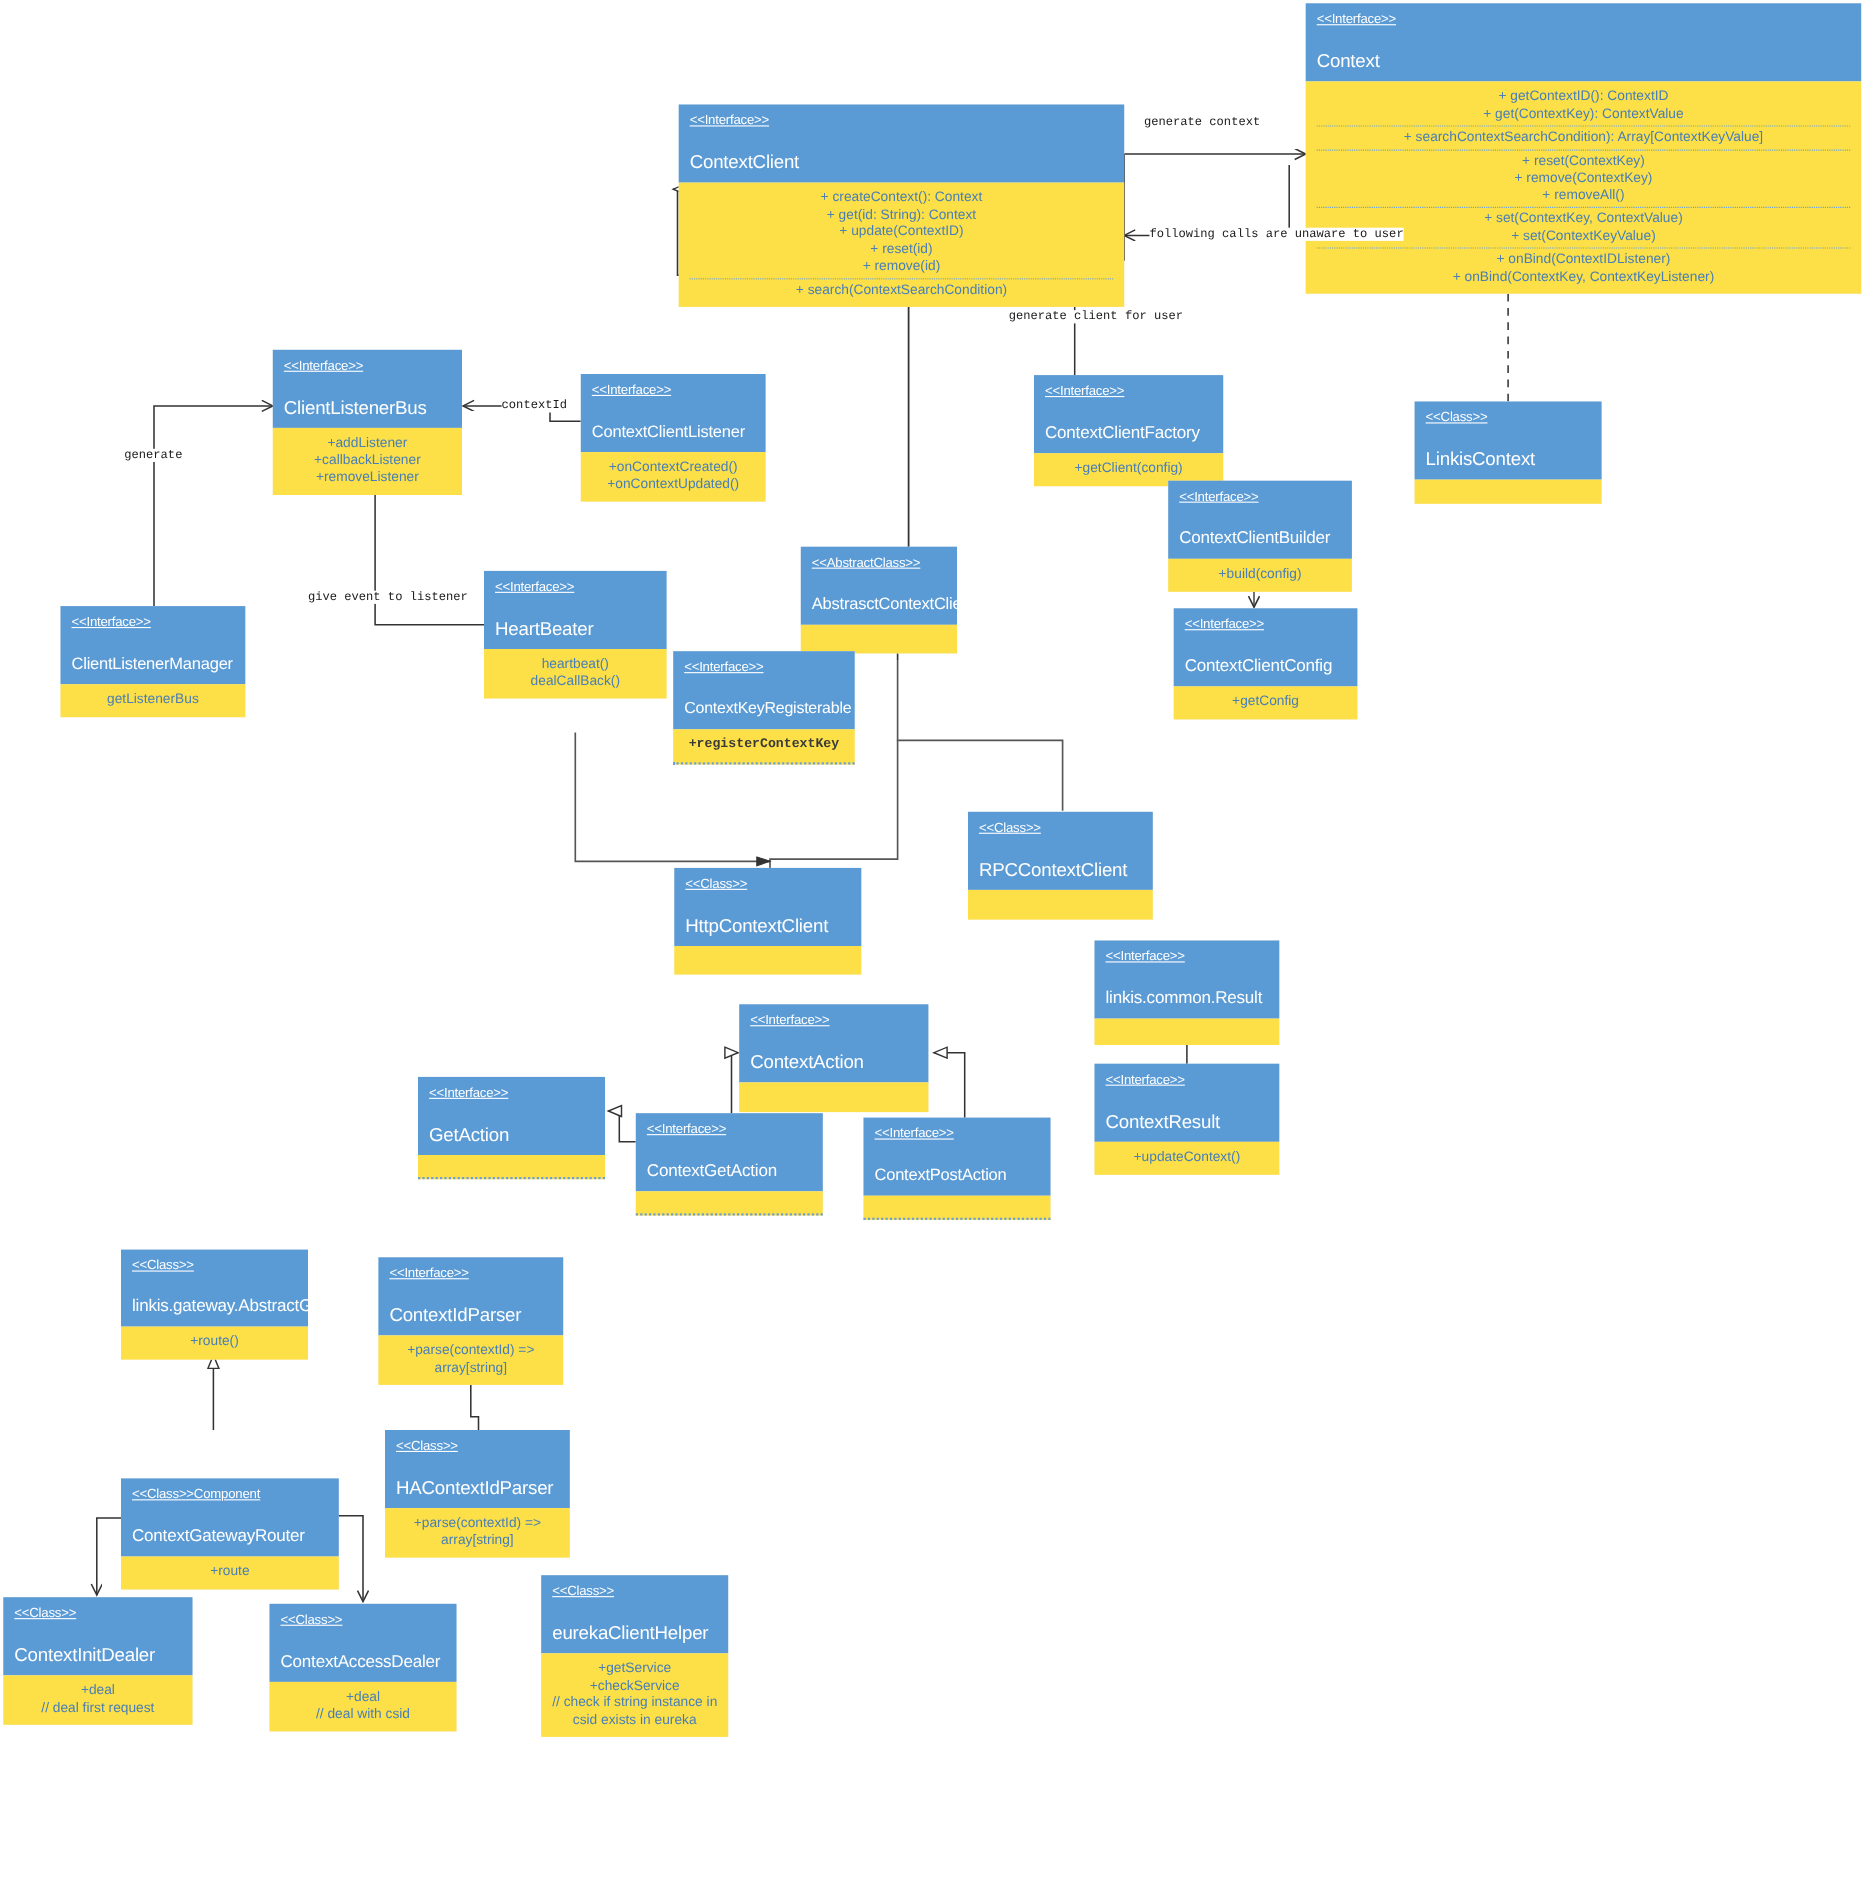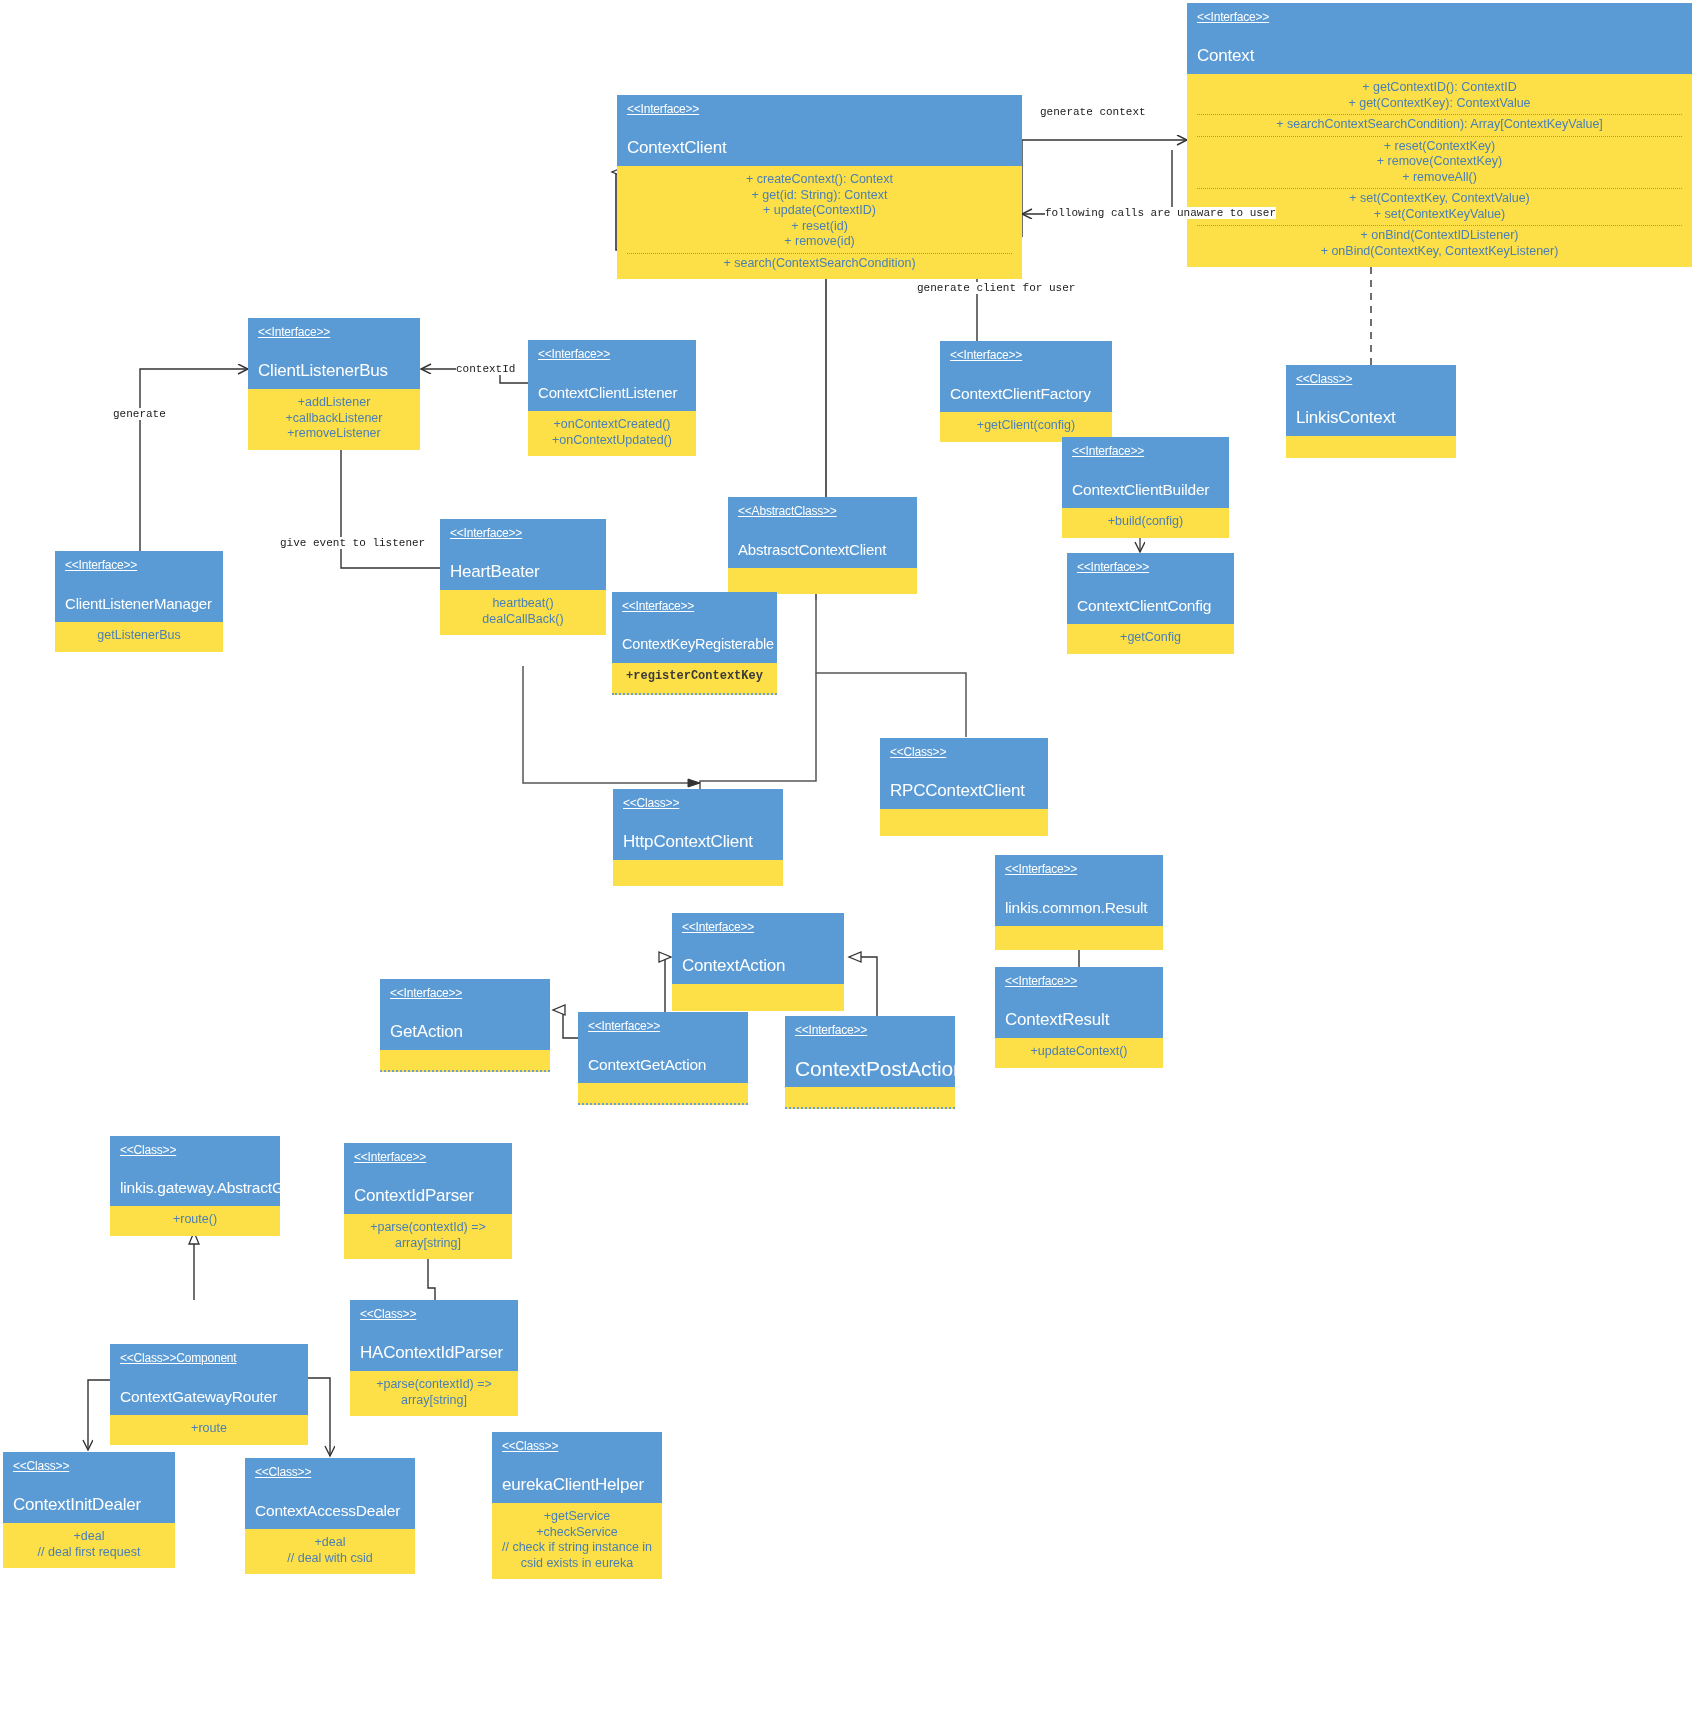--- a/index.html
+++ b/index.html
@@ -267,21 +267,21 @@
       <div class="uml-name">HeartBeater</div>
     </div>
     <div class="uml-body">
       <div class="uml-compartment">
         <div class="uml-member">heartbeat()</div>
         <div class="uml-member">dealCallBack()</div>
       </div>
     </div>
   </div>
 
-  <div class="umlbox" style="left:728px; top:497px; width:189px;">
+  <div class="umlbox" style="left:728px; top:497px; width:142px;">
     <div class="uml-head">
       <div class="uml-stereo">&lt;&lt;AbstractClass&gt;&gt;</div>
       <div class="uml-name" style="font-size:15px;">AbstrasctContextClient</div>
     </div>
     <div class="uml-body empty" style="height:26px;"></div>
   </div>
 
   <div class="umlbox" style="left:612px; top:592px; width:165px;">
     <div class="uml-head">
       <div class="uml-stereo">&lt;&lt;Interface&gt;&gt;</div>
@@ -374,21 +374,21 @@
     <div class="uml-head">
       <div class="uml-stereo">&lt;&lt;Interface&gt;&gt;</div>
       <div class="uml-name" style="font-size:15.5px;">ContextGetAction</div>
     </div>
     <div class="uml-body dotted-bottom empty" style="height:22px;"></div>
   </div>
 
   <div class="umlbox" style="left:785px; top:1016px; width:170px;">
     <div class="uml-head">
       <div class="uml-stereo">&lt;&lt;Interface&gt;&gt;</div>
-      <div class="uml-name" style="font-size:21px;">ContextPostAction</div>
+      <div class="uml-name" style="font-size:15px;">ContextPostAction</div>
     </div>
     <div class="uml-body dotted-bottom empty" style="height:22px;"></div>
   </div>
 
   <div class="umlbox" style="left:110px; top:1136px; width:170px;">
     <div class="uml-head">
       <div class="uml-stereo">&lt;&lt;Class&gt;&gt;</div>
       <div class="uml-name" style="font-size:15.5px; line-height:20px;">linkis.gateway.AbstractGatewayRouter</div>
     </div>
     <div class="uml-body">

